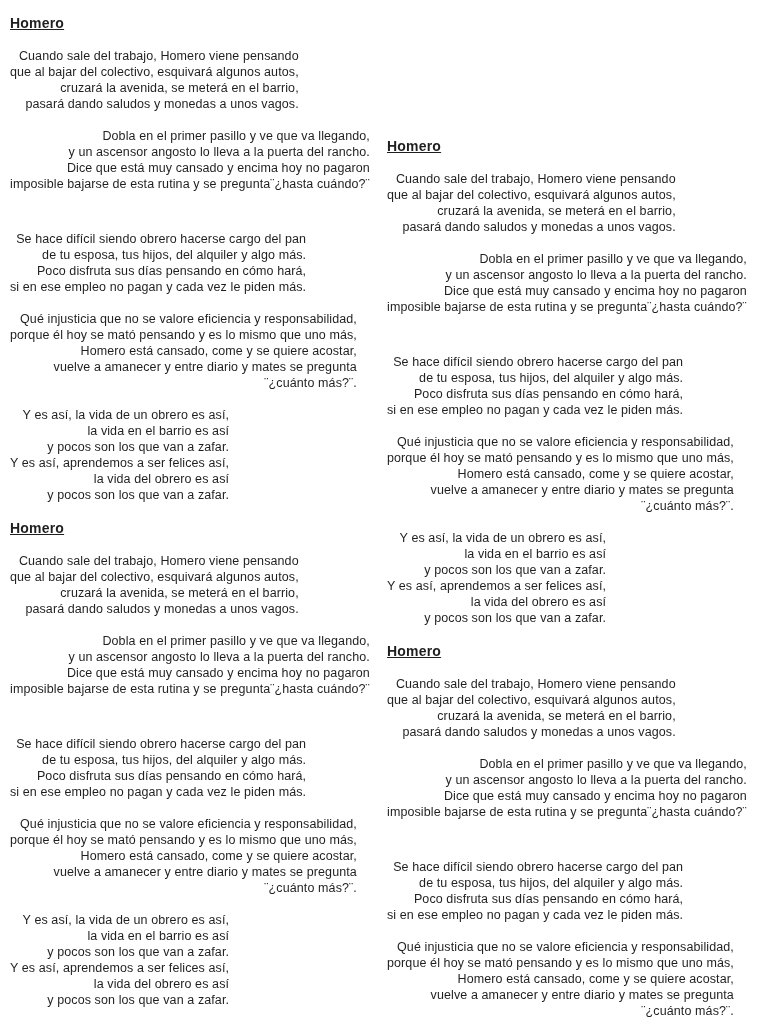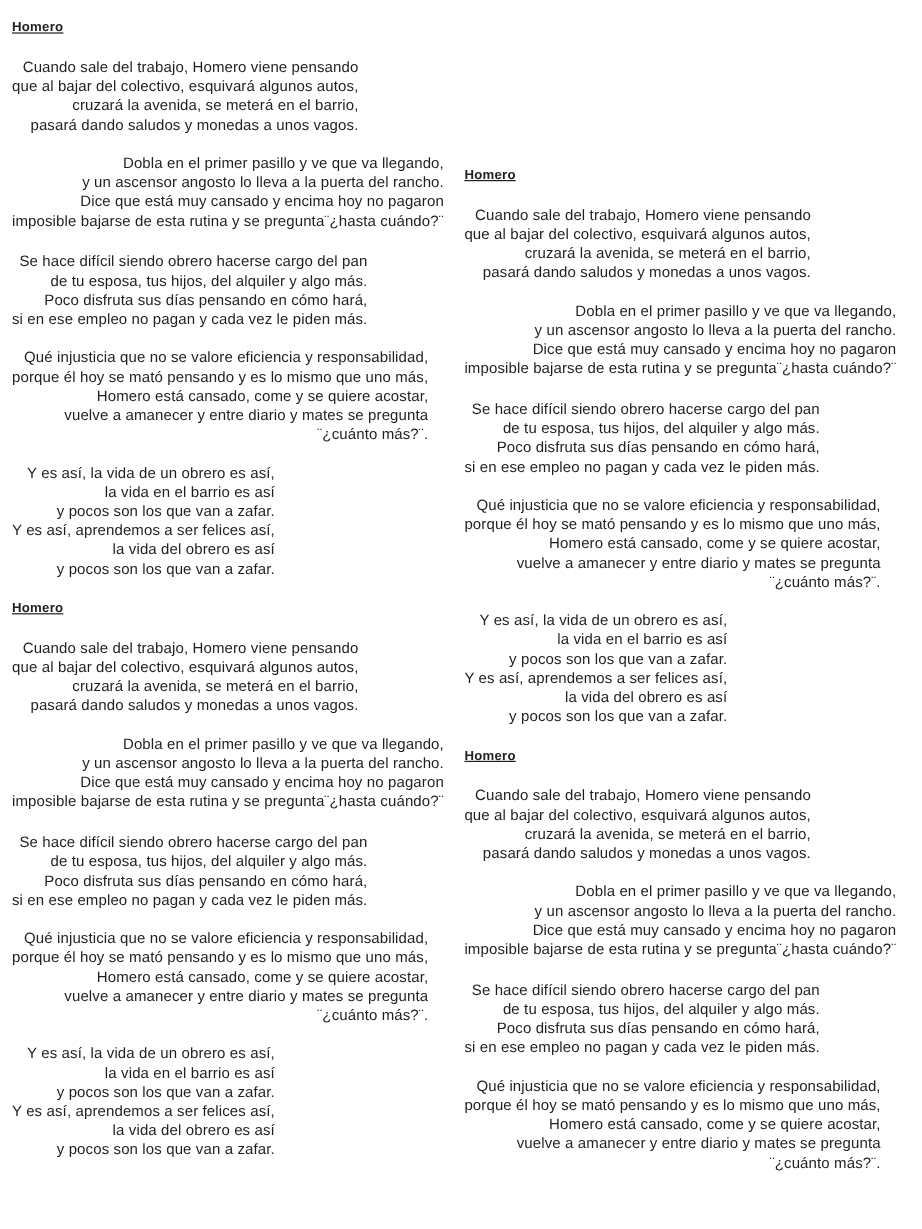--- a/index.html
+++ b/index.html
@@ -23,35 +23,35 @@
   .column {
     position: absolute;
     display: flex;
     flex-direction: column;
     gap: 16px;
     align-items: flex-start;
   }
   #col-left  { left: 10px;  top: 14px;  width: 374px; }
   #col-right { left: 387px; top: 137px; width: 378px; }
   .heading {
-    font-size: 11px;
+    font-size: 14px;
     line-height: 18px;
     font-weight: bold;
     text-decoration: underline;
     letter-spacing: 0.2px;
     white-space: pre;
   }
   .verse {
     font-size: 12.5px;
     line-height: 16px;
     letter-spacing: 0.1px;
     white-space: pre;
     text-align: right;
   }
-  .gap2 { margin-top: 2px; }
+  .gap2 { margin-top: 23px; }
 </style>
 </head>
 <body style="background: rgb(255, 255, 255); color: rgb(31, 31, 31);">
 
 <div class="page">
 
   <div class="column" id="col-left">
     <div class="heading">Homero</div>
     <div class="verse">Cuando sale del trabajo, Homero viene pensando
 que al bajar del colectivo, esquivará algunos autos,

